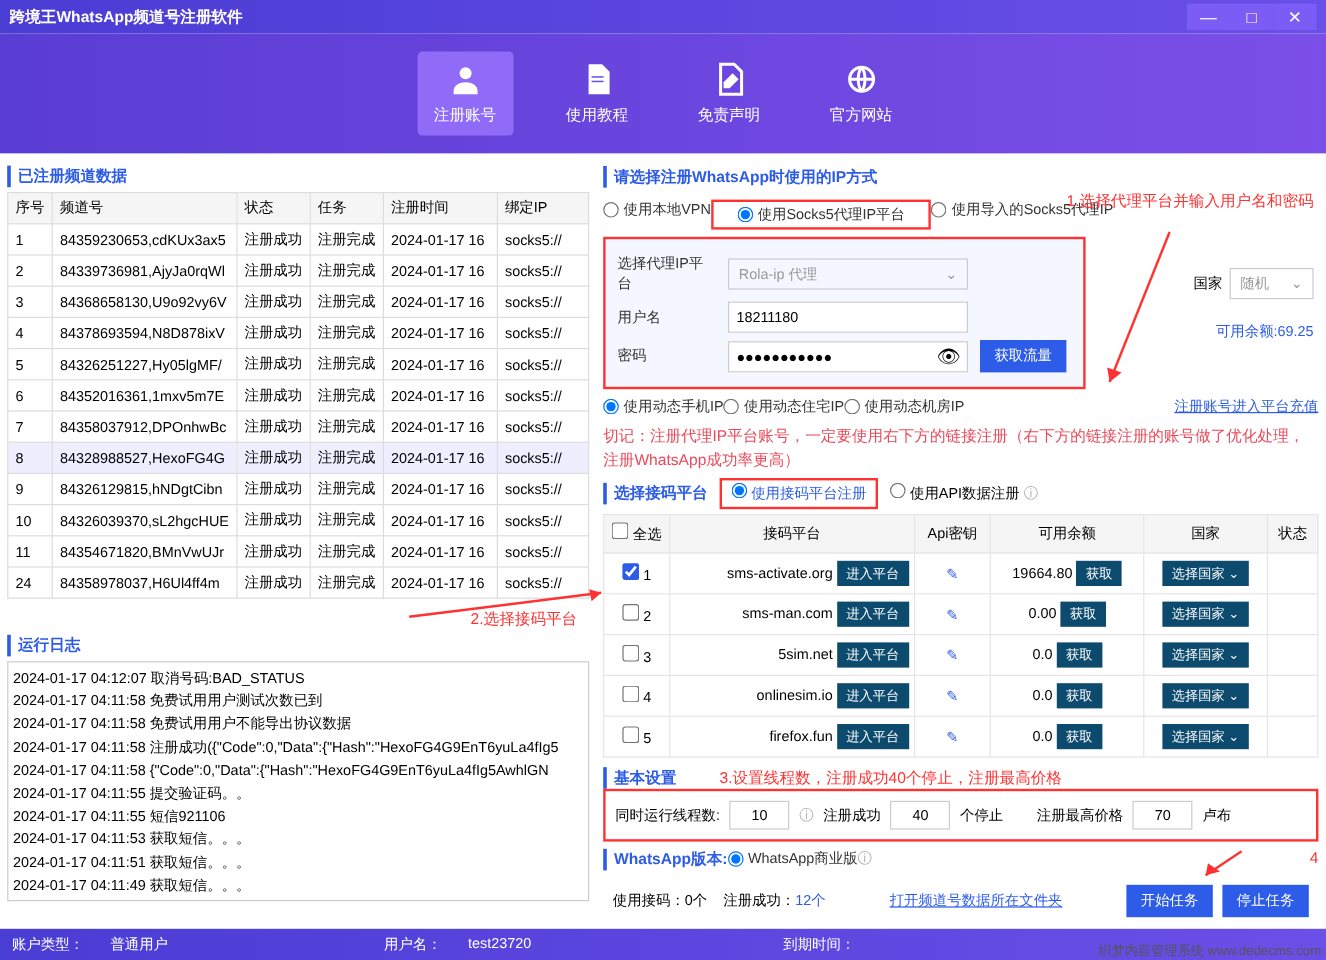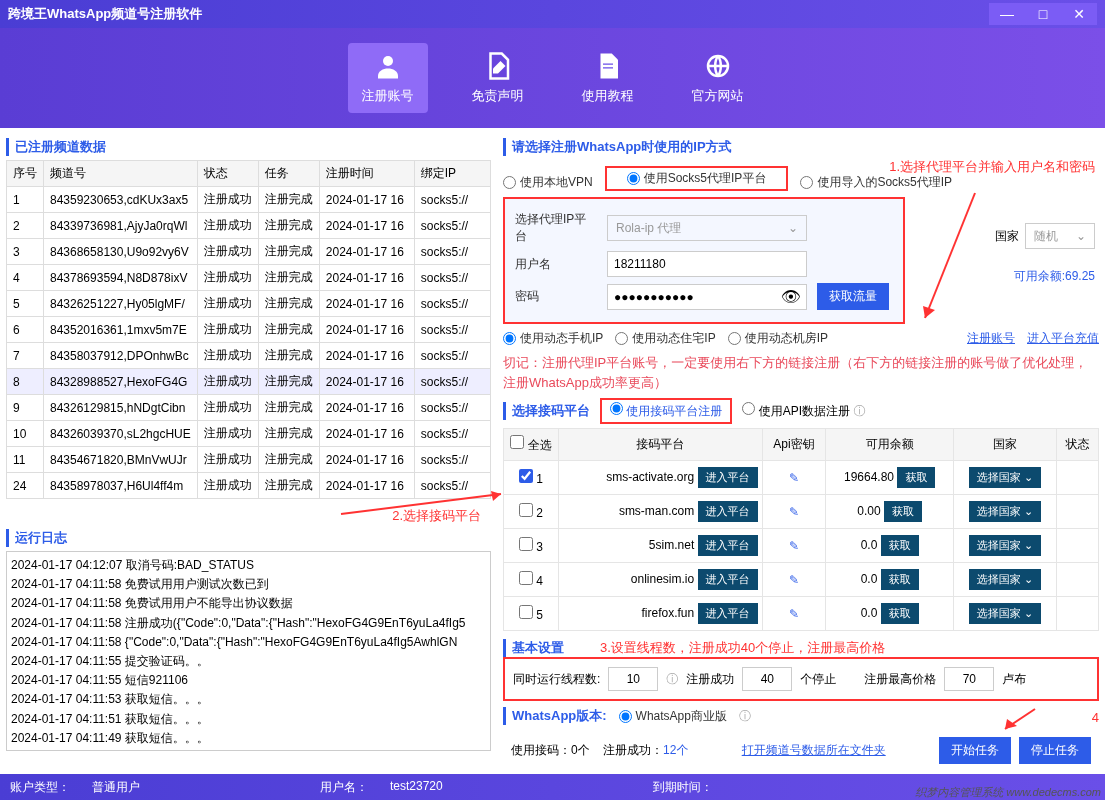--- a/index.html
+++ b/index.html
@@ -16,21 +16,21 @@
 .nav-label { font-size: 13px; }
 .main { flex: 1; display: flex; background: #fff; overflow: hidden; }
 .left { width: 497px; display: flex; flex-direction: column; padding: 6px; }
 .right { flex: 1; display: flex; flex-direction: column; padding: 6px; overflow: auto; position: relative; }
 .panel-title { color: #2d5ce8; font-size: 13px; font-weight: bold; border-left: 3px solid #2d5ce8; padding-left: 6px; margin: 4px 0; }
 .datatable { width: 100%; border-collapse: collapse; font-size: 12px; }
 .datatable th, .datatable td { border: 1px solid #ddd; padding: 4px 6px; text-align: left; white-space: nowrap; overflow: hidden; }
 .datatable th { background: #f5f5f5; font-weight: normal; }
 .datatable tr.sel td { background: #eef; }
 .log-box { border: 1px solid #ccc; padding: 4px; height: 200px; overflow: auto; font-size: 12px; line-height: 1.6; }
-.radio-row { display: flex; align-items: flex-end; gap: 12px; padding: 6px 0; }
+.radio-row { display: flex; align-items: flex-start; gap: 0; padding: 6px 0; }
 .radio-row label { display: flex; align-items: center; gap: 4px; color: #333; }
 .accent-radio { color: #2d5ce8; }
 .proxy-form { border: 2px solid #2d5ce8; background: #f4f7ff; padding: 6px 10px; position: relative; }
 .redbox { border: 2px solid #ff3232; position: relative; }
 .form-row { display: flex; align-items: center; gap: 10px; margin: 6px 0; }
 .form-row .lbl { width: 82px; color: #333; }
 .form-row input, .form-row select { height: 26px; border: 1px solid #ccc; padding: 0 6px; }
 .dropdown { width: 200px; height: 26px; border: 1px solid #ccc; display: flex; align-items: center; justify-content: space-between; padding: 0 8px; color: #999; }
 .btn-blue { background: #2d5ce8; color: #fff; border: none; padding: 5px 12px; }
 .btn-green { background: #0c4a6e; color: #fff; border: none; padding: 3px 8px; font-size: 11px; }
@@ -38,21 +38,21 @@
 .hint-red { color: #e94a5b; font-size: 13px; line-height: 1.5; }
 .sms-table { width: 100%; border-collapse: collapse; }
 .sms-table th, .sms-table td { border: 1px solid #e5e5e5; padding: 6px 4px; text-align: center; font-size: 12px; }
 .sms-table th { background: #f5f5f5; font-weight: normal; }
 .basic-row { display: flex; align-items: center; gap: 8px; padding: 8px; }
 .basic-row input { width: 50px; text-align: center; height: 24px; border: 1px solid #ccc; }
 .footer { height: 26px; background: linear-gradient(90deg, #4a3dd4, #6a4fe8); color: #fff; display: flex; align-items: center; padding: 0 10px; gap: 30px; font-size: 12px; }
 .footer span { display: flex; gap: 22px; }
 .annotation { position: absolute; color: #ff3232; font-size: 13px; pointer-events: none; }
 .bottom-links { display: flex; align-items: center; justify-content: space-between; padding: 6px 8px; }
-.dedecms { position: absolute; right: 4px; bottom: 0; font-size: 11px; color: #555; font-style: italic; }
+.dedecms { position: absolute; right: 4px; bottom: 0; font-size: 11px; color: #555; }
 .chk { width: 14px; height: 14px; }
 </style>
 </head>
 <body>
 
 <div class="window">
 
   <div class="titlebar">
     <div class="titlebar-title">跨境王WhatsApp频道号注册软件</div>
     <div class="win-btns">
@@ -65,32 +65,32 @@
   <div class="nav">
     <div class="nav-item active">
       <svg class="nav-icon" viewBox="0 0 24 24" fill="#fff">
           <circle cx="12" cy="8" r="4"></circle>
           <path d="M4 20c0-4 4-6 8-6s8 2 8 6v2H4z"></path>
         </svg>
       <span class="nav-label">注册账号</span>
     </div>
     <div class="nav-item">
       <svg class="nav-icon" viewBox="0 0 24 24" fill="#fff">
-          <path d="M6 2h9l5 5v15H6z" fill="none" stroke="#fff" stroke-width="2"></path>
-          <path d="M14 8l4 4-6 6H8v-4z"></path>
-        </svg>
-      <span class="nav-label">免责声明</span>
-    </div>
-    <div class="nav-item">
-      <svg class="nav-icon" viewBox="0 0 24 24" fill="#fff">
           <path d="M6 2h9l5 5v15H6z"></path>
           <rect x="8" y="10" width="8" height="1" fill="#6a4fe8"></rect>
           <rect x="8" y="13" width="8" height="1" fill="#6a4fe8"></rect>
         </svg>
       <span class="nav-label">使用教程</span>
+    </div>
+    <div class="nav-item">
+      <svg class="nav-icon" viewBox="0 0 24 24" fill="#fff">
+          <path d="M6 2h9l5 5v15H6z" fill="none" stroke="#fff" stroke-width="2"></path>
+          <path d="M14 8l4 4-6 6H8v-4z"></path>
+        </svg>
+      <span class="nav-label">免责声明</span>
     </div>
     <div class="nav-item">
       <svg class="nav-icon" viewBox="0 0 24 24" fill="none" stroke="#fff" stroke-width="2">
           <circle cx="12" cy="12" r="8"></circle>
           <path d="M4 12h16M12 4c3 4 3 12 0 16M12 4c-3 4-3 12 0 16"></path>
         </svg>
       <span class="nav-label">官方网站</span>
     </div>
   </div>
 

